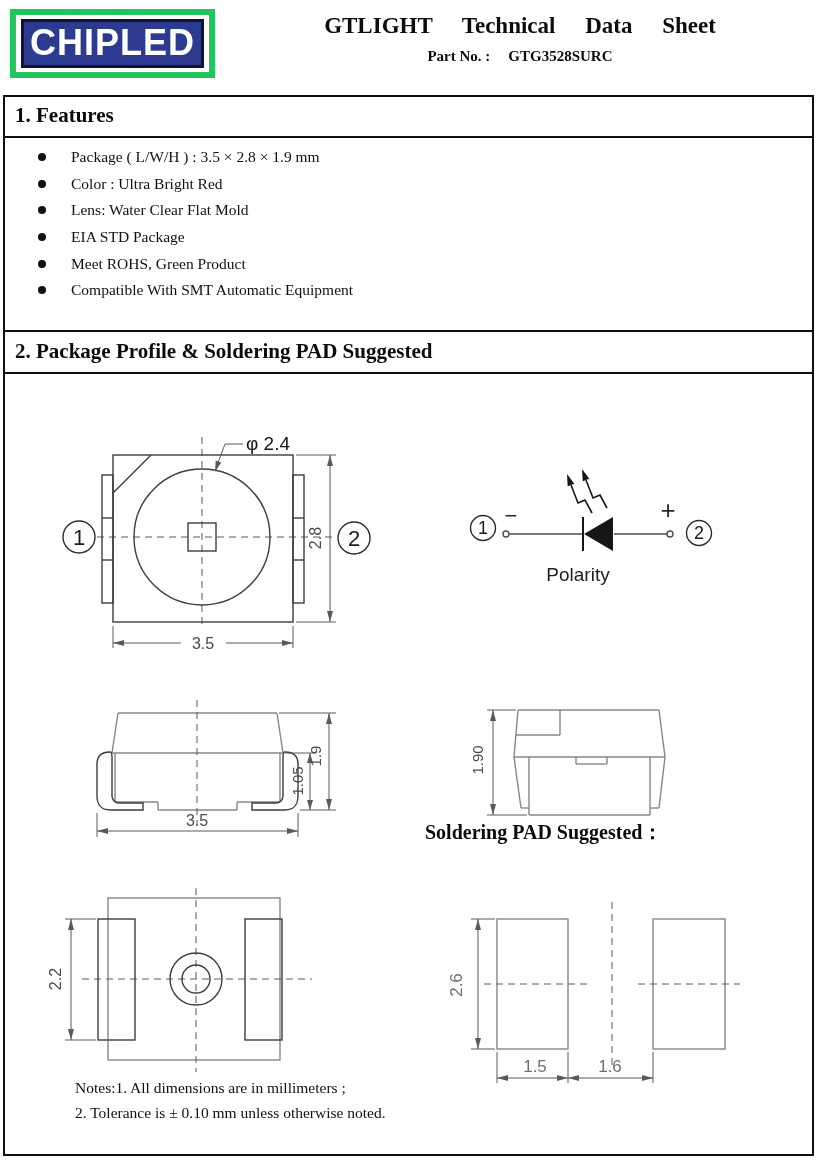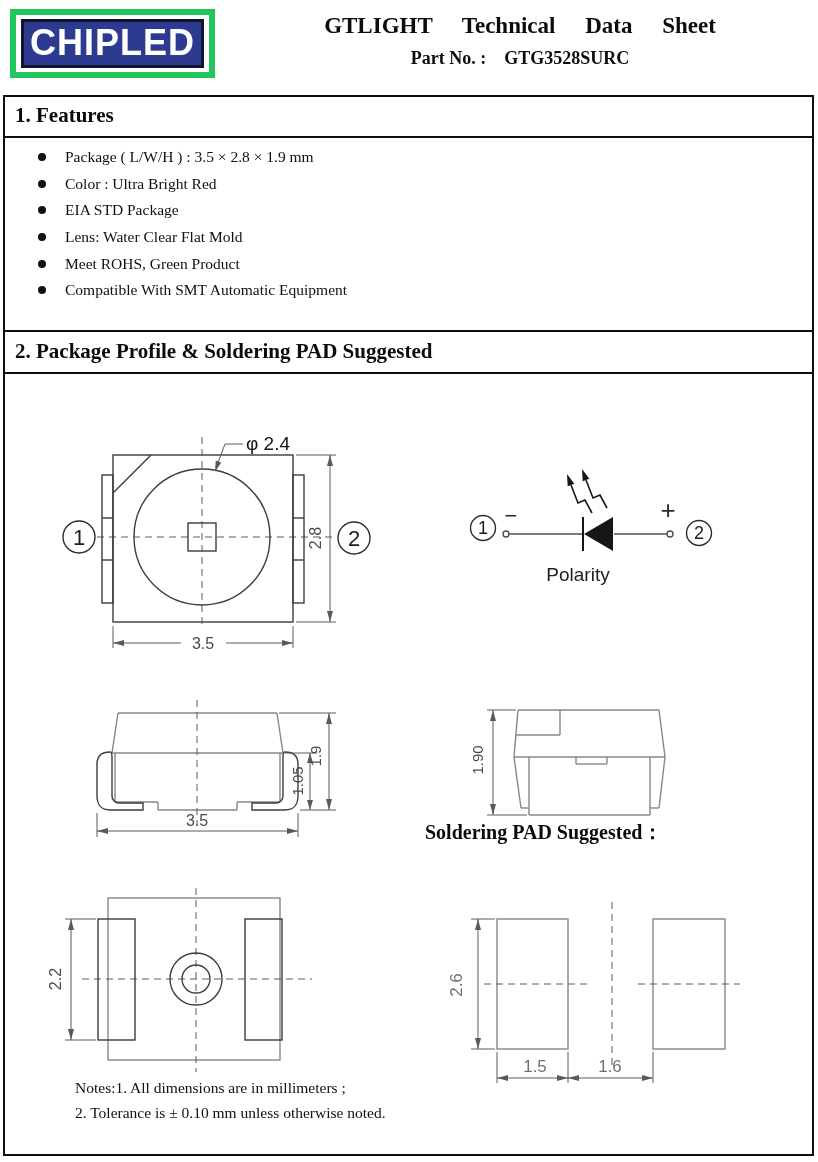--- a/index.html
+++ b/index.html
@@ -9,33 +9,33 @@
   
   .logo{position:absolute;left:10px;top:9px;width:205px;height:69px;
         border:6px solid #22c55e;background:#fff;box-sizing:border-box;
         display:flex;align-items:center;justify-content:center;}
   .logo-inner{width:183px;height:49px;background:#2c3a8f;border:3px solid #10142e;
         box-sizing:border-box;color:#fff;font-family:"Liberation Sans",sans-serif;
         font-weight:bold;font-size:36px;line-height:42px;text-align:center;
         letter-spacing:1px;}
   .header-text{position:absolute;left:225px;top:13px;width:590px;text-align:center;}
   .doc-title{font-size:23px;font-weight:bold;word-spacing:24px;color:#0d0d0d;}
-  .part-line{margin-top:9px;font-size:18px;font-weight:bold;color:#0d0d0d;}
+  .part-line{margin-top:9px;font-size:15px;font-weight:bold;color:#0d0d0d;}
   .part-line .part-value{margin-left:18px;}
 
   
   .main-box{position:absolute;left:3px;top:95px;width:811px;height:1061px;
         border:2px solid #0f0f0f;box-sizing:border-box;}
   .hline{position:absolute;left:3px;width:811px;height:2px;background:#0f0f0f;}
   .sec-title{position:absolute;left:15px;font-size:21px;font-weight:bold;color:#0b0b0b;}
 
   .features{position:absolute;left:38px;top:144px;width:700px;}
   .feat-row{display:flex;align-items:center;height:26.6px;}
   .bullet{width:8px;height:8px;border-radius:50%;background:#111;flex:0 0 auto;}
-  .feat-text{margin-left:19px;font-size:15.5px;color:#101010;white-space:pre;}
+  .feat-text{margin-left:25px;font-size:15.5px;color:#101010;white-space:pre;}
 
   .pad-heading{position:absolute;left:425px;top:819px;font-size:20px;font-weight:bold;color:#0b0b0b;}
 
   .notes{position:absolute;left:75px;top:1079px;font-size:15.5px;color:#101010;}
   .notes .row2{margin-top:7px;text-align:right;}
   .notes .nlabel{}
 
   
   svg.draw{position:absolute;overflow:visible;}
   .ln line,.ln rect,.ln circle,.ln path{stroke:#3d3d3d;stroke-width:1.4;fill:none;}
@@ -82,25 +82,25 @@
     <div class="feat-row">
         <span class="bullet"></span>
         <span class="feat-text">Package ( L/W/H ) : 3.5 × 2.8 × 1.9 mm</span>
       </div>
     <div class="feat-row">
         <span class="bullet"></span>
         <span class="feat-text">Color : Ultra Bright Red</span>
       </div>
     <div class="feat-row">
         <span class="bullet"></span>
+        <span class="feat-text">Lens: Water Clear Flat Mold</span>
+      </div>
+    <div class="feat-row">
+        <span class="bullet"></span>
         <span class="feat-text">EIA STD Package</span>
-      </div>
-    <div class="feat-row">
-        <span class="bullet"></span>
-        <span class="feat-text">Lens: Water Clear Flat Mold</span>
       </div>
     <div class="feat-row">
         <span class="bullet"></span>
         <span class="feat-text">Meet ROHS, Green Product</span>
       </div>
     <div class="feat-row">
         <span class="bullet"></span>
         <span class="feat-text">Compatible With SMT Automatic Equipment</span>
       </div>
   </div>

